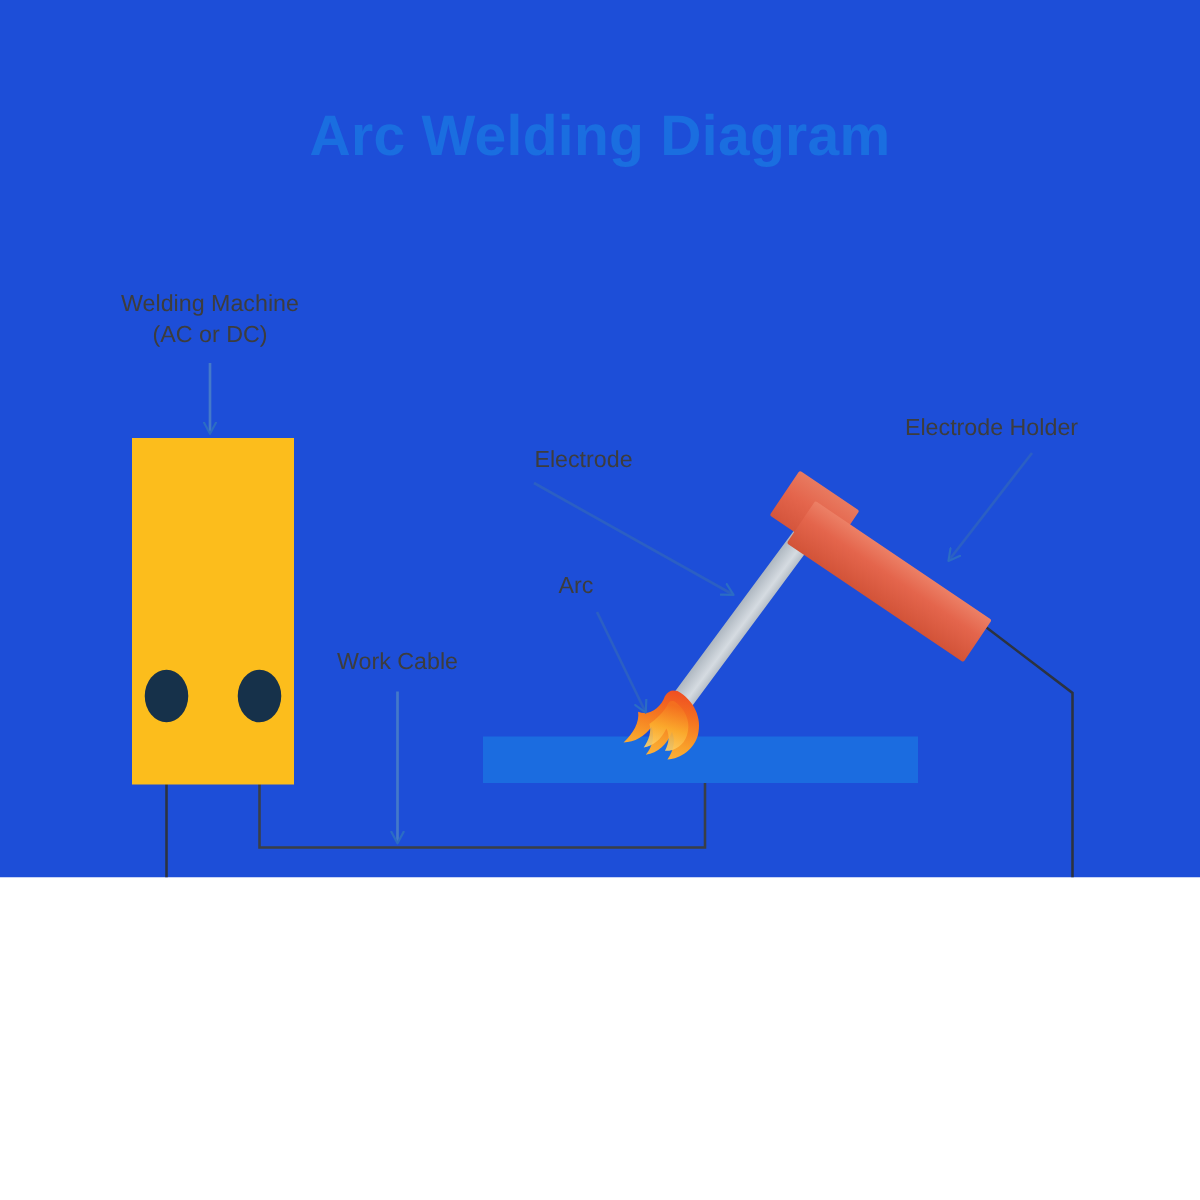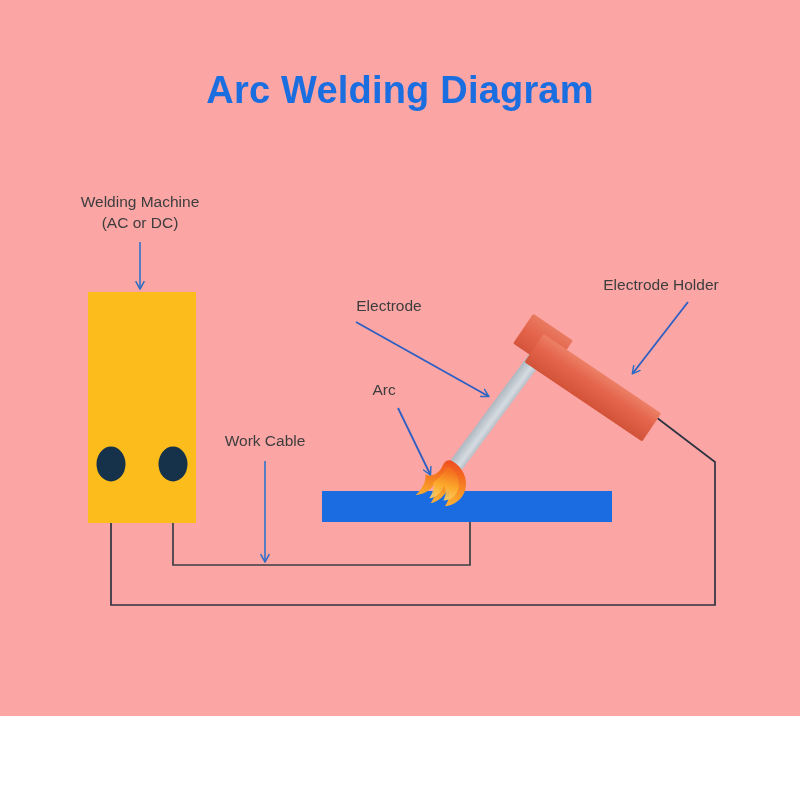--- a/index.html
+++ b/index.html
@@ -7,22 +7,22 @@
     margin: 0;
     padding: 0;
     background: #ffffff;
   }
   body {
     font-family: "Liberation Sans", "DejaVu Sans", sans-serif;
   }
   #canvas {
     position: relative;
     width: 800px;
-    height: 716px;
-    background: #fca5a5;
+    height: 585px;
+    background: #1d4ed8;
     overflow: hidden;
   }
   #diagram-svg {
     position: absolute;
     left: 0;
     top: 0;
     width: 800px;
     height: 800px;
     display: block;
   }

